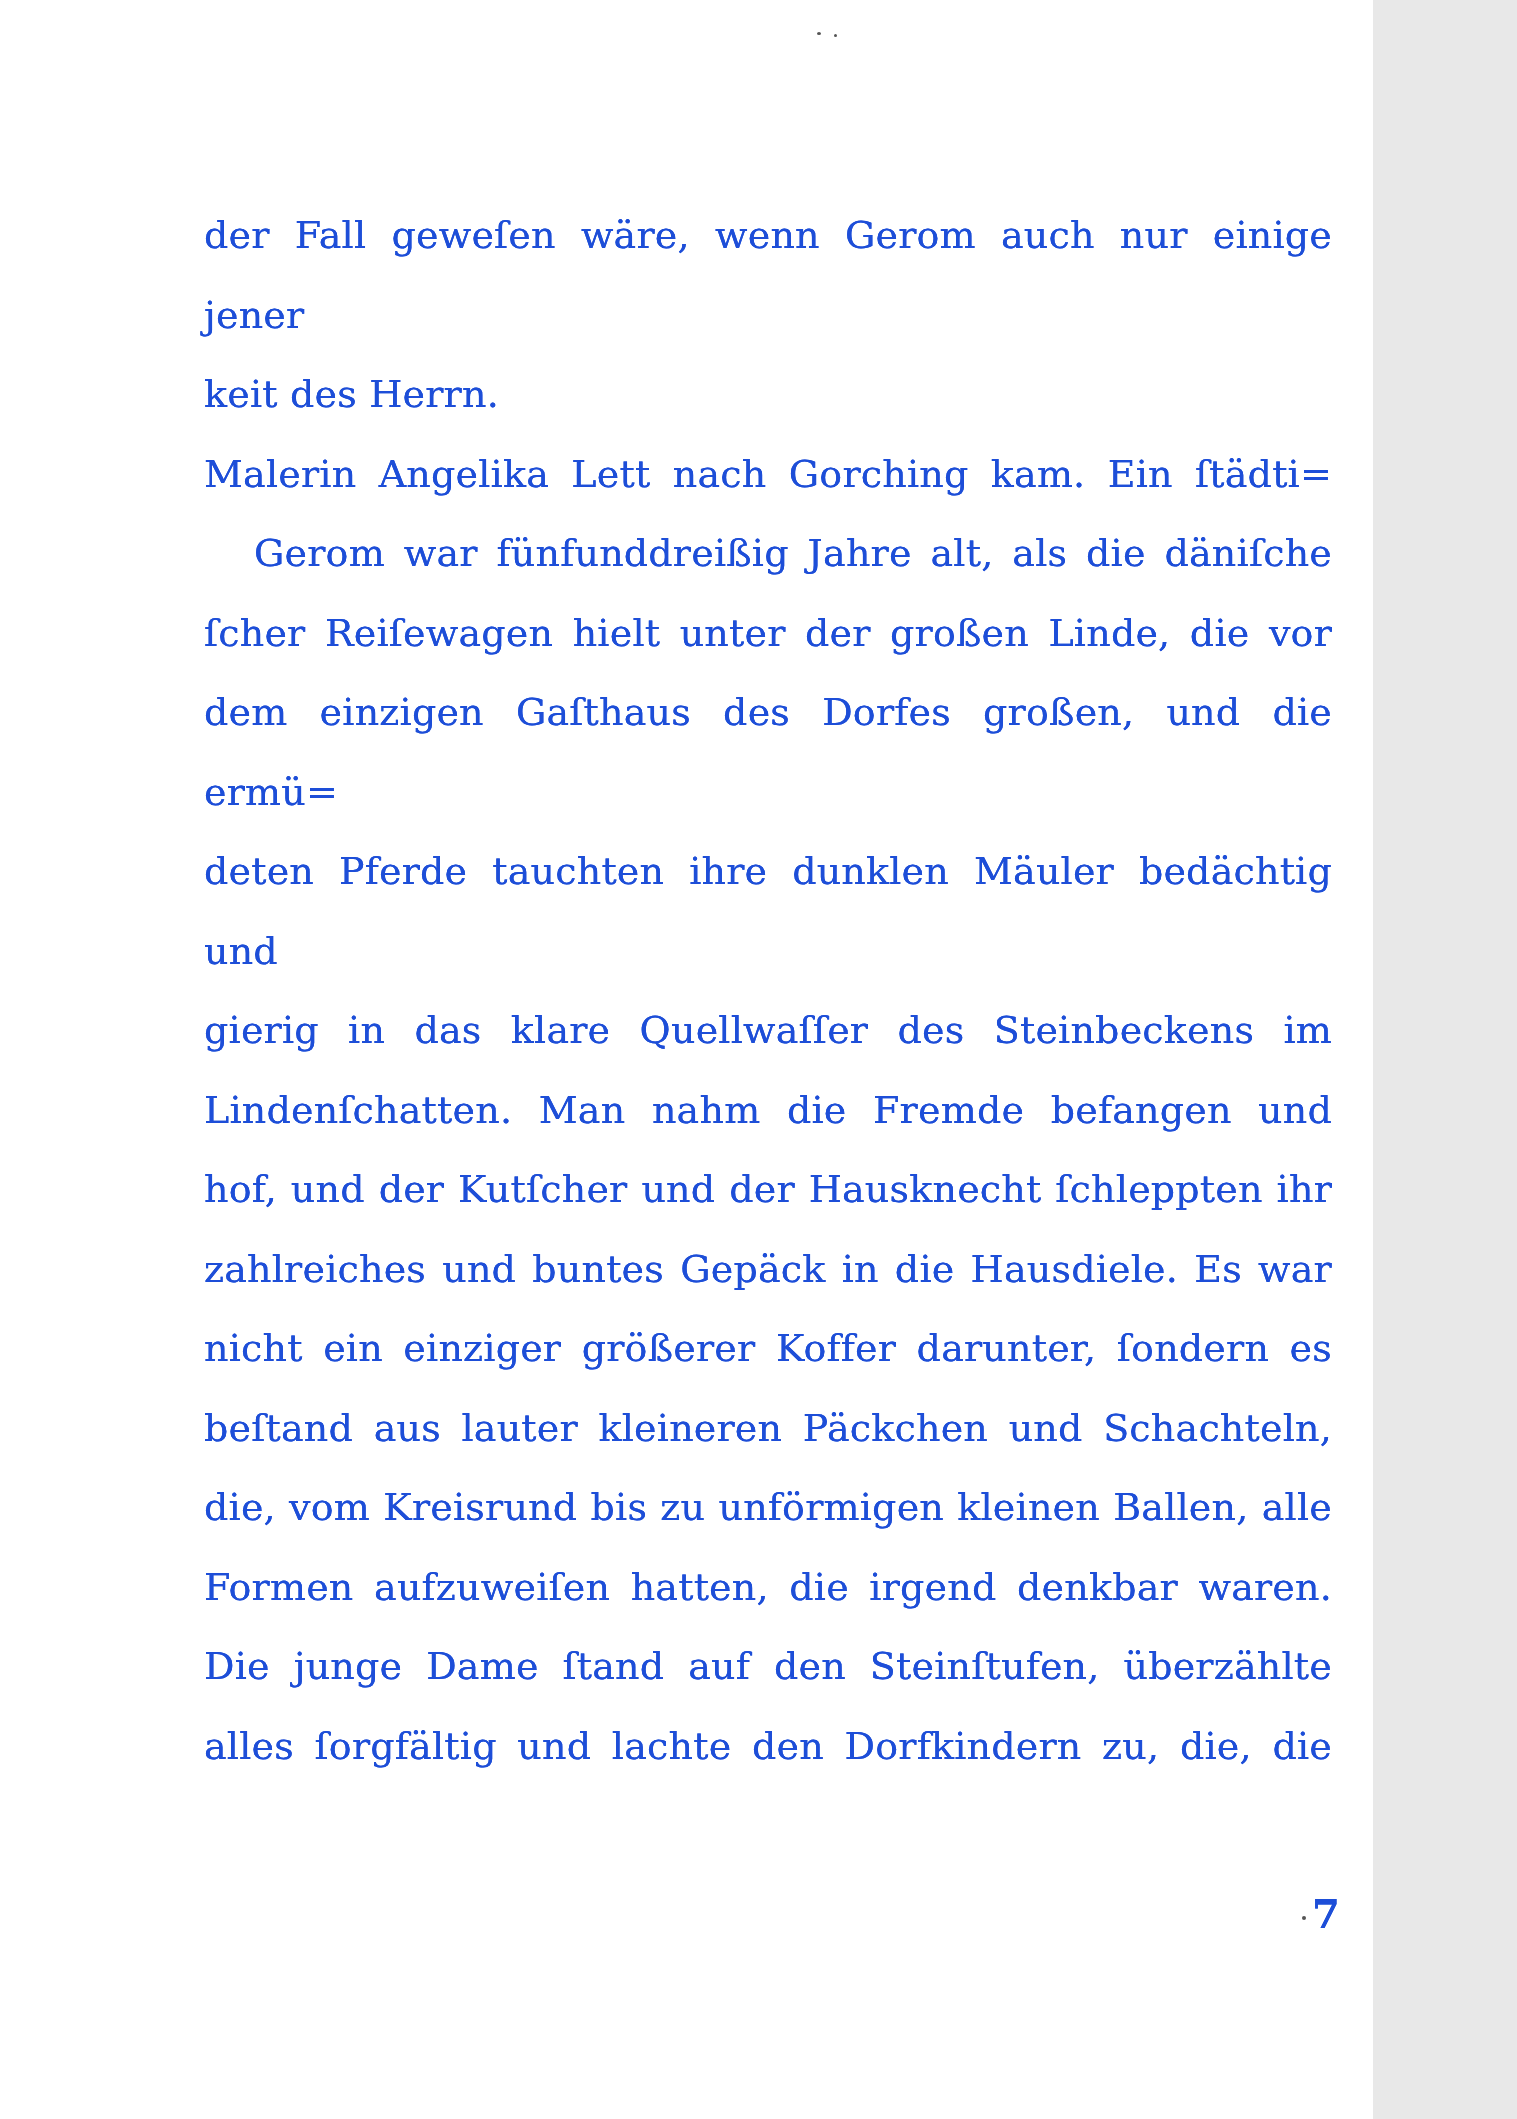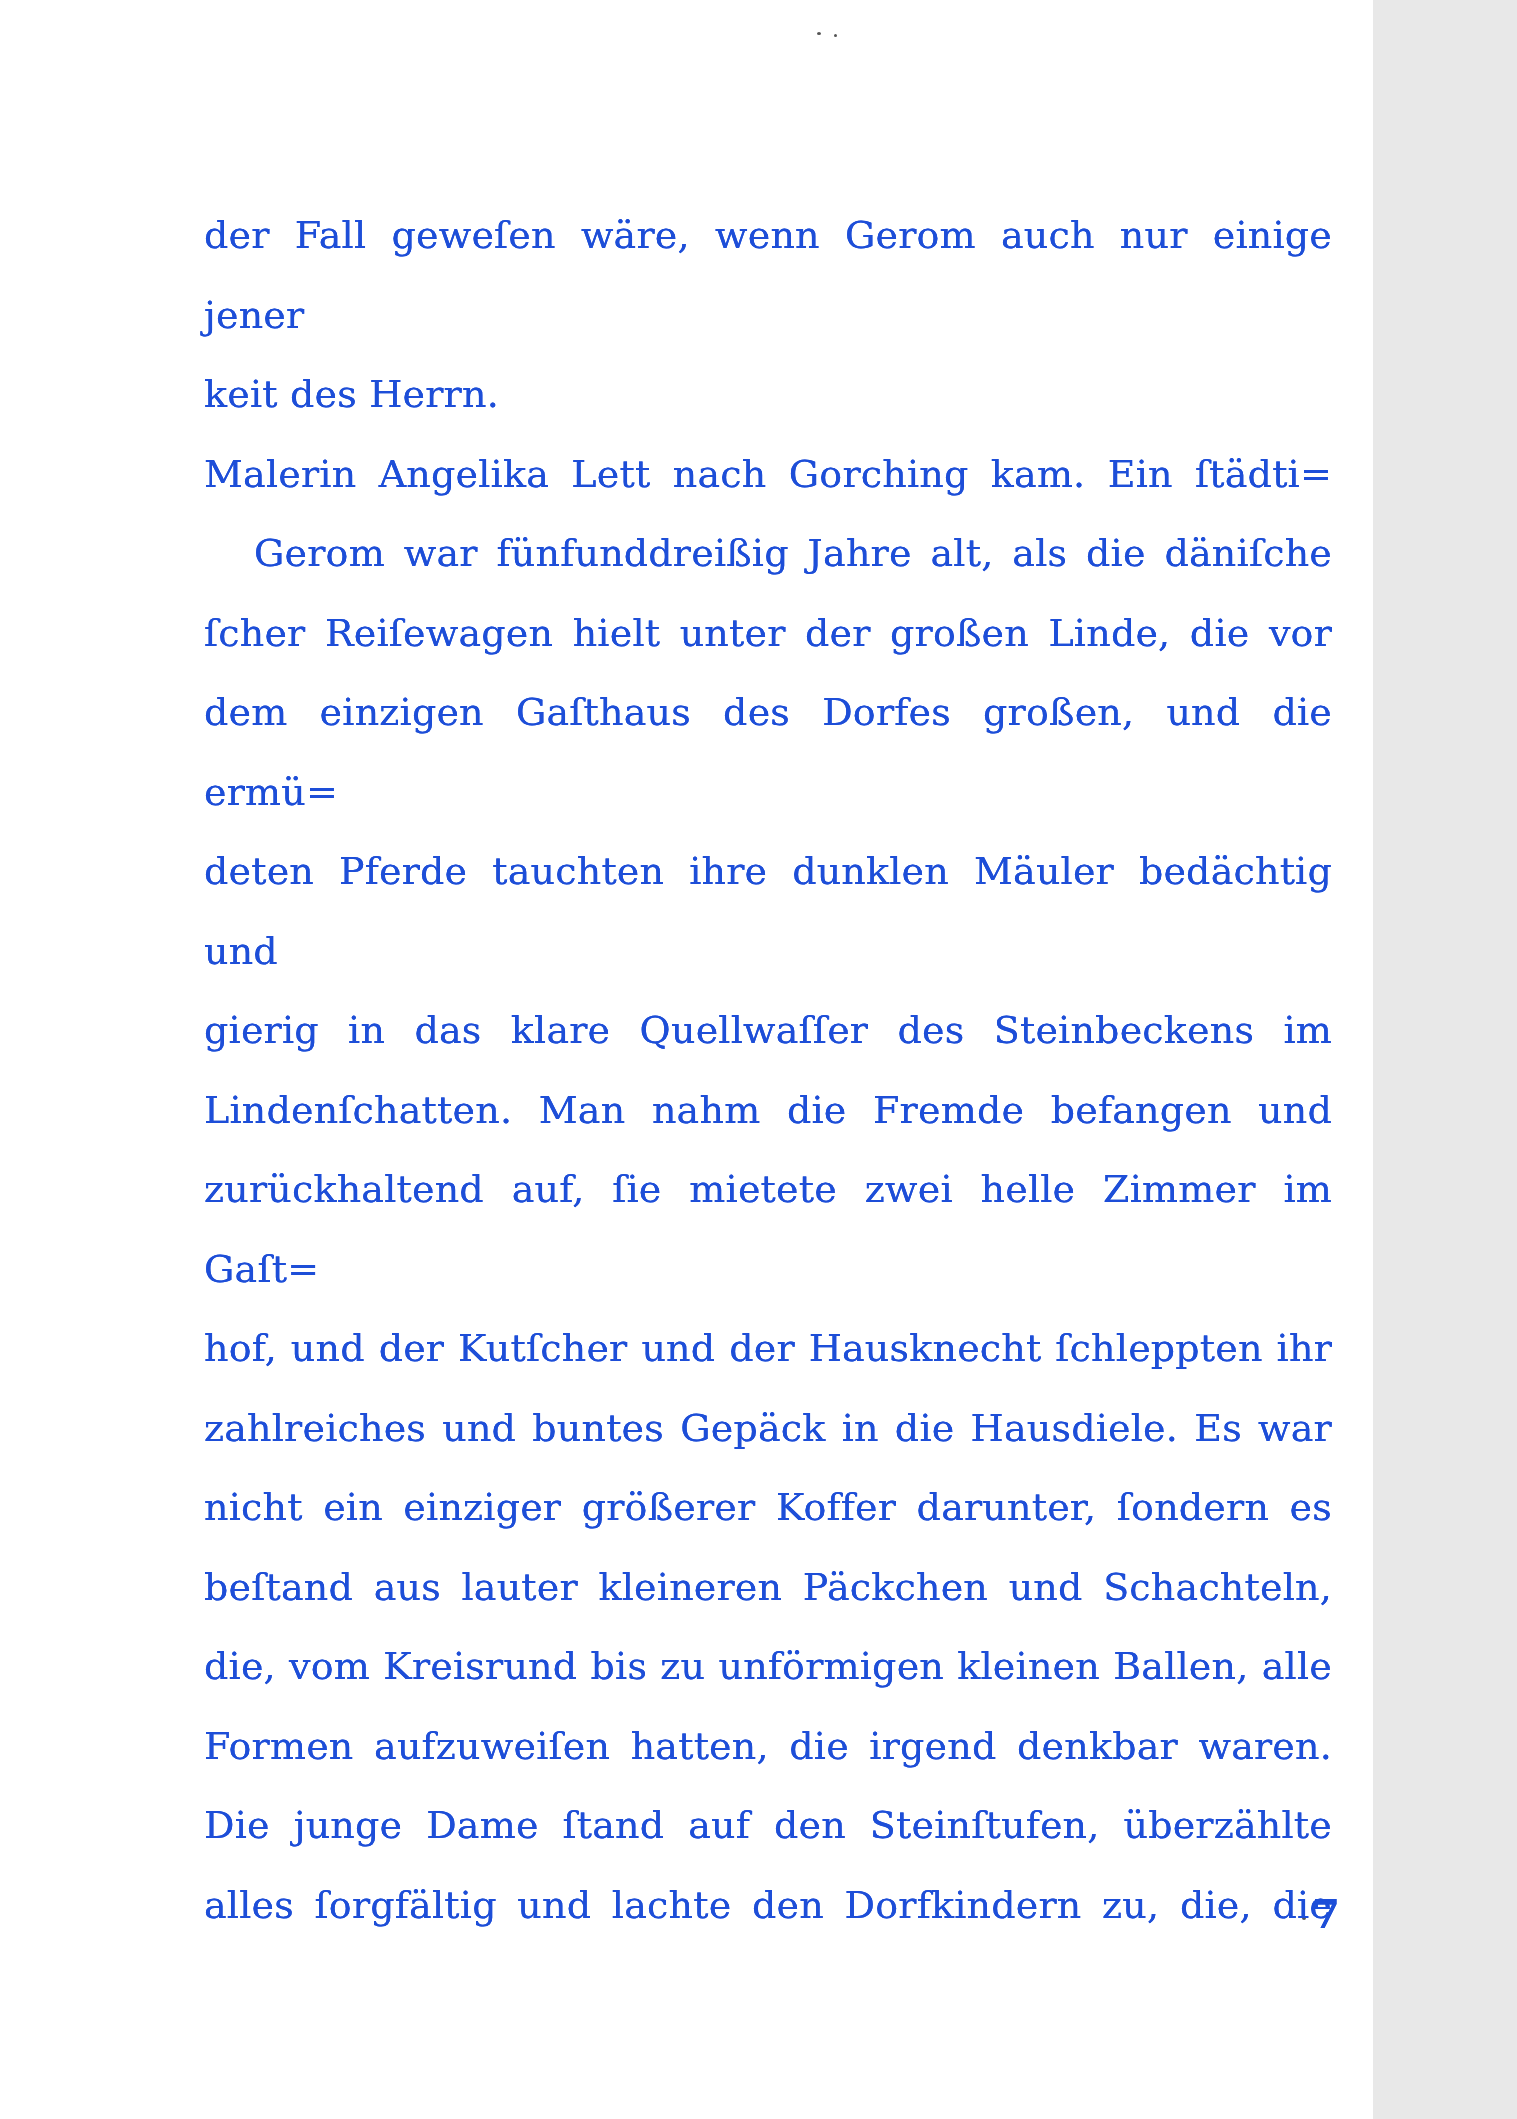--- a/index.html
+++ b/index.html
@@ -73,21 +73,20 @@
   <div class="text-block">
     <div class="line">der Fall geweſen wäre, wenn Gerom auch nur einige jener</div>
     <div class="line pe">keit des Herrn.</div>
     <div class="line">Malerin Angelika Lett nach Gorching kam. Ein ſtädti=</div>
     <div class="line indent">Gerom war fünfunddreißig Jahre alt, als die däniſche</div>
     <div class="line">ſcher Reiſewagen hielt unter der großen Linde, die vor</div>
     <div class="line">dem einzigen Gaſthaus des Dorfes großen, und die ermü=</div>
     <div class="line">deten Pferde tauchten ihre dunklen Mäuler bedächtig und</div>
     <div class="line">gierig in das klare Quellwaſſer des Steinbeckens im</div>
     <div class="line">Lindenſchatten. Man nahm die Fremde befangen und</div>
-    <div class="line">zurückhaltend auf, ſie mietete zwei helle Zimmer im Gaſt=</div>
     <div class="line">hof, und der Kutſcher und der Hausknecht ſchleppten ihr</div>
     <div class="line">zahlreiches und buntes Gepäck in die Hausdiele. Es war</div>
     <div class="line">nicht ein einziger größerer Koffer darunter, ſondern es</div>
     <div class="line">beſtand aus lauter kleineren Päckchen und Schachteln,</div>
     <div class="line">die, vom Kreisrund bis zu unförmigen kleinen Ballen, alle</div>
     <div class="line">Formen aufzuweiſen hatten, die irgend denkbar waren.</div>
     <div class="line">Die junge Dame ſtand auf den Steinſtufen, überzählte</div>
     <div class="line">alles ſorgfältig und lachte den Dorfkindern zu, die, die</div>
   </div>
 

